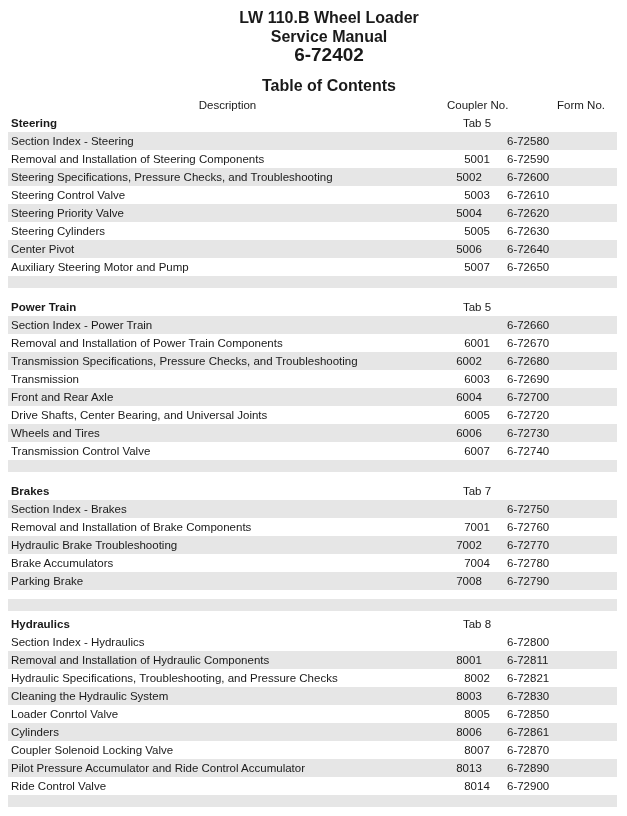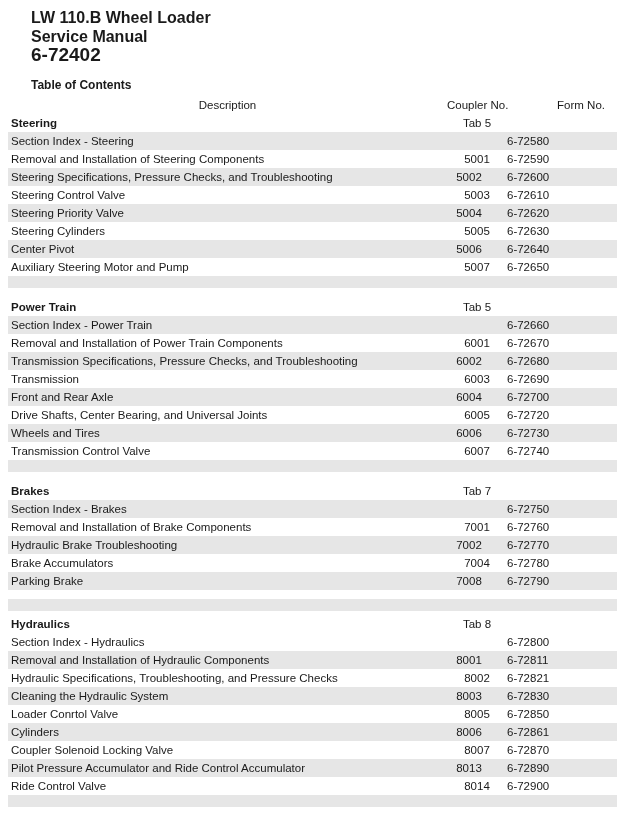--- a/index.html
+++ b/index.html
@@ -12,36 +12,36 @@
   .page {
     position: relative;
     width: 627px;
     height: 816px;
     background: #ffffff;
     overflow: hidden;
   }
   
   .doc-header {
     padding-top: 8px;
-    text-align: left;
+    text-align: center;
     padding-left: 31px;
   }
   .title-line1, .title-line2 {
     font-size: 16px;
     font-weight: bold;
     line-height: 19px;
   }
   .title-line3 {
     font-size: 19px;
     font-weight: bold;
     line-height: 17px;
   }
   .toc-title {
     margin-top: 13px;
-    font-size: 12px;
+    font-size: 16px;
     font-weight: bold;
     line-height: 19px;
   }
   
   .toc-table {
     margin-top: 1px;
   }
   .row {
     box-sizing: border-box;
     margin-left: 8px;

